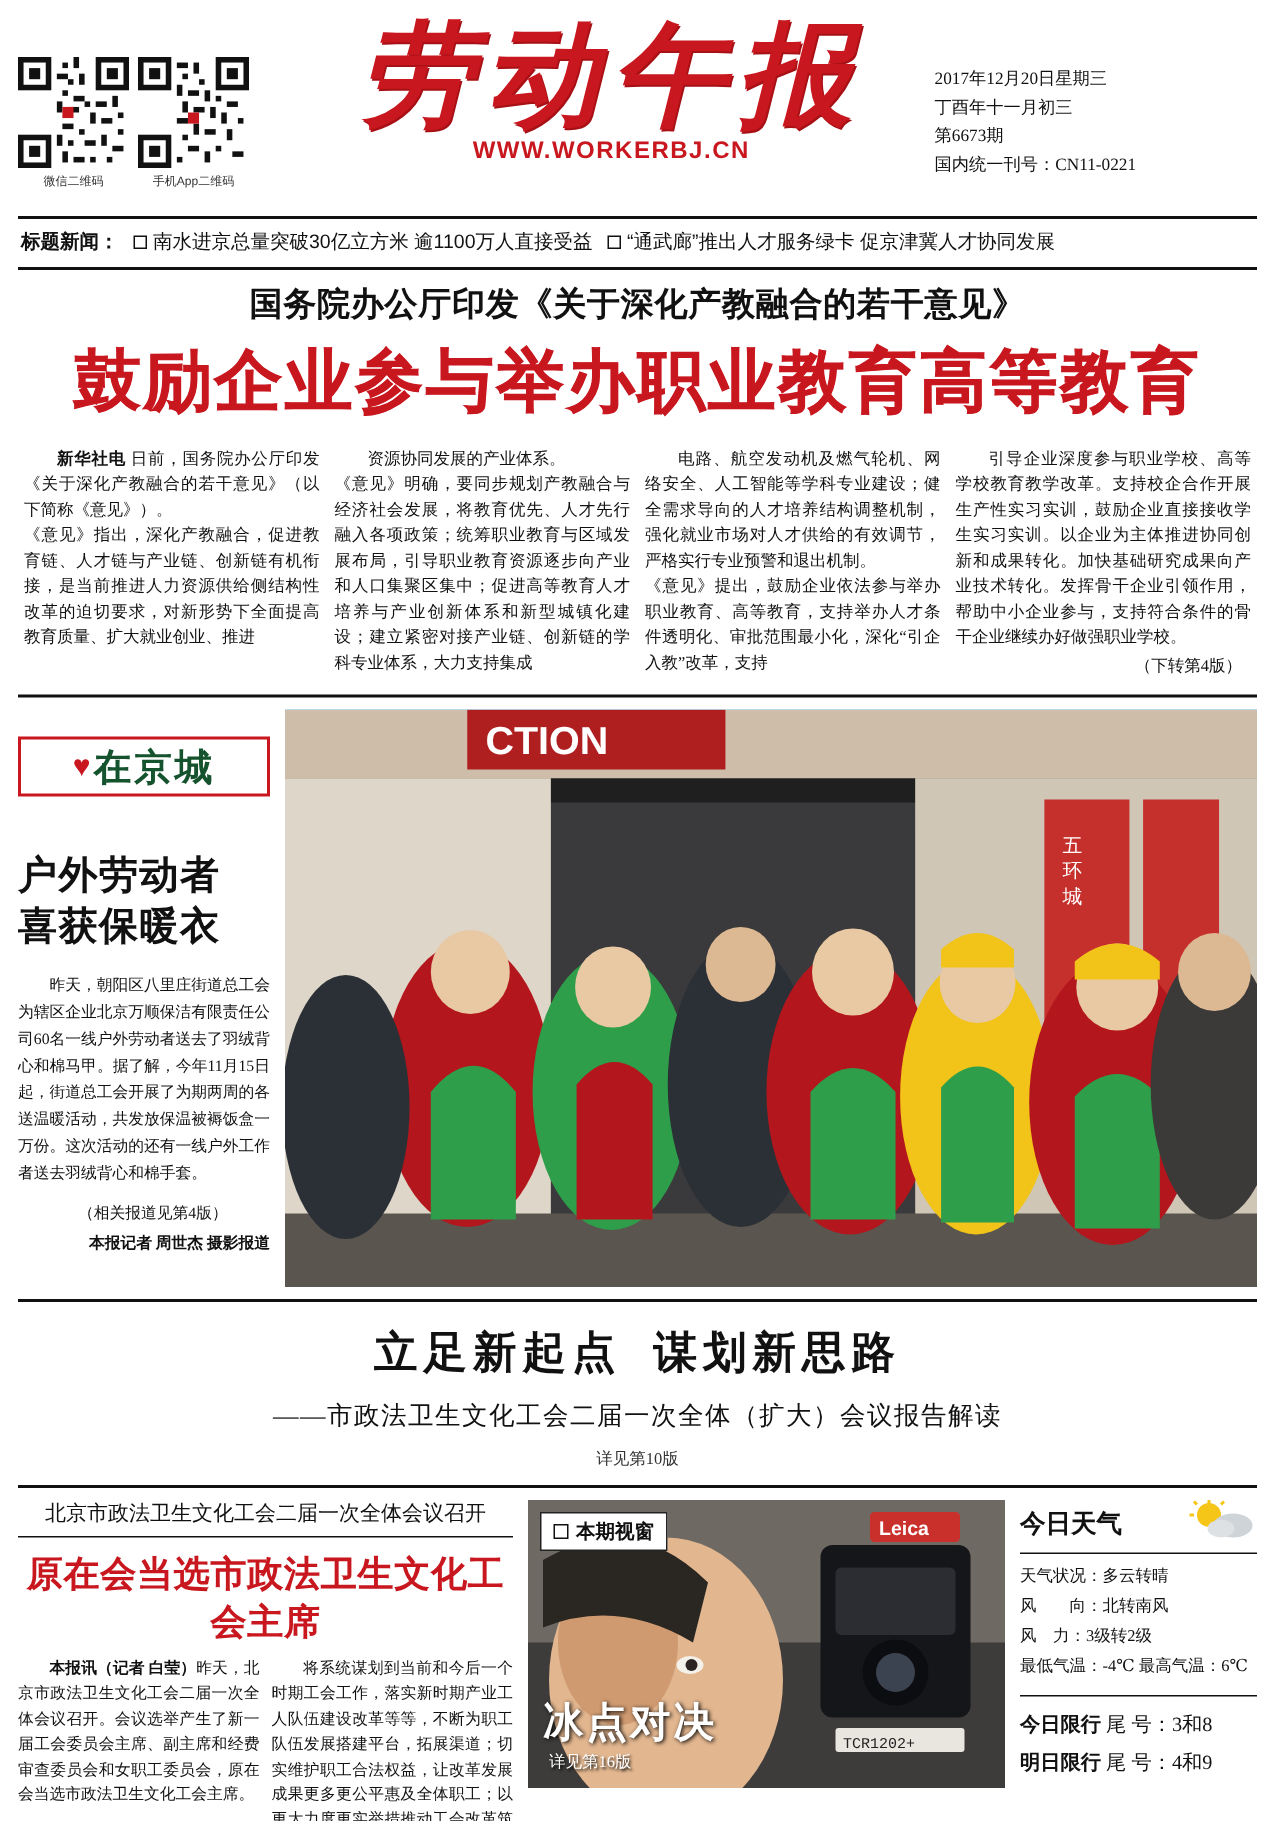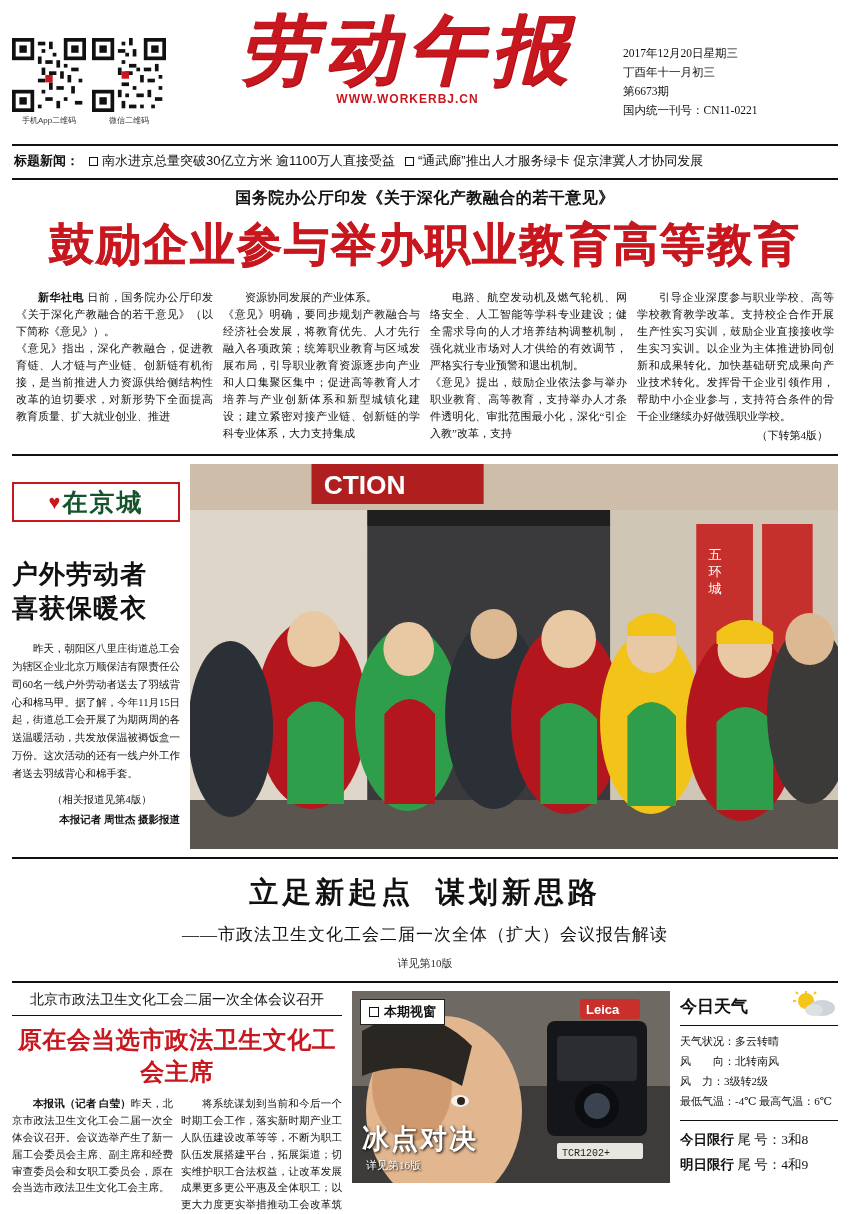--- a/index.html
+++ b/index.html
@@ -22,37 +22,37 @@
   .qr-cap { text-align:center; font-size:8px; color:#333; margin-top:3px; font-family:"Liberation Sans",sans-serif;}
   .title-block { flex:1; text-align:center; position:relative; }
   .logo-text {
     font-family: "DejaVu Serif", serif;
     font-size: 76px; font-weight:700; color:#c8171e;
     letter-spacing: 8px; line-height: 1.05;
     font-style: italic;
     text-shadow: 1px 1px 0 #a71015;
     white-space:nowrap;
   }
-  .logo-url { font-family:"Liberation Sans",sans-serif; font-size:12px; color:#c8171e; letter-spacing:1px; margin-top:2px; font-weight:bold;}
+  .logo-url { font-family:"Liberation Sans",sans-serif; font-size:16px; color:#c8171e; letter-spacing:1px; margin-top:2px; font-weight:bold;}
   .pub-meta { width: 215px; padding-top: 34px; font-size:11.5px; line-height:1.65; color:#111; text-align:left;}
   .pub-meta div { white-space:nowrap; }
 
   
   .rule-thick { border-top: 2px solid #111; margin-top: 4px; }
   .briefs {
     display:flex; align-items:center; gap:10px;
     padding: 6px 2px 6px 2px; font-size:13px; font-family:"Liberation Sans",sans-serif;
   }
   .briefs .lead { font-weight:bold; }
   .brief-item { display:flex; align-items:center; gap:4px; white-space:nowrap;}
   .sqmark { display:inline-block; width:9px; height:9px; border:1.3px solid #111; }
 
   
   .lead-wrap { border-top:2px solid #111; border-bottom:2px solid #111; padding: 8px 0 10px 0; margin-top:2px; }
-  .kicker { text-align:center; font-size:16px; font-weight:bold; letter-spacing:0.5px; }
+  .kicker { text-align:center; font-size:22px; font-weight:bold; letter-spacing:0.5px; }
   .main-head {
     text-align:center; color:#c8171e; font-weight:bold;
     font-size: 45px; letter-spacing: 2px; margin: 6px 0 10px 0;
     font-family:"Liberation Sans","DejaVu Sans",sans-serif;
     -webkit-text-stroke: 0.6px #c8171e;
   }
   .cols { display:flex; gap:10px; padding: 4px 4px 0 4px; }
   .col { flex:1; font-size:11px; line-height:1.55; text-align:justify; }
   .col p { margin:0; text-indent: 2em; }
   .jump { text-align:right; font-size:11px; padding-right:6px; margin-top:2px;}
@@ -107,66 +107,20 @@
   .limit { border-top:1.5px solid #111; margin-top:8px; padding-top:6px; font-size:13.5px; line-height:1.9;}
   .limit b { font-weight:bold; }
 </style>
 </head>
 <body>
 
 <div class="page">
 
   <div class="masthead">
     <div class="qr-block">
-      <div class="qr">
-        <div class="qr-img">
-          <svg width="74" height="74" viewBox="0 0 20 20">
-            <rect width="20" height="20" fill="#fff"></rect>
-            <g fill="#111">
-              <rect x="0" y="0" width="6" height="6"></rect>
-                <rect x="1" y="1" width="4" height="4" fill="#fff"></rect>
-                <rect x="2" y="2" width="2" height="2"></rect>
-              <rect x="14" y="0" width="6" height="6"></rect>
-                <rect x="15" y="1" width="4" height="4" fill="#fff"></rect>
-                <rect x="16" y="2" width="2" height="2"></rect>
-              <rect x="0" y="14" width="6" height="6"></rect>
-                <rect x="1" y="15" width="4" height="4" fill="#fff"></rect>
-                <rect x="2" y="16" width="2" height="2"></rect>
-              <rect x="7" y="1" width="2" height="1"></rect>
-                <rect x="10" y="1" width="1" height="2"></rect>
-                <rect x="8" y="3" width="1" height="1"></rect>
-              <rect x="11" y="4" width="1" height="1"></rect>
-                <rect x="7" y="5" width="1" height="2"></rect>
-                <rect x="9" y="6" width="2" height="1"></rect>
-              <rect x="12" y="6" width="1" height="2"></rect>
-                <rect x="14" y="7" width="1" height="1"></rect>
-                <rect x="16" y="8" width="2" height="1"></rect>
-              <rect x="8" y="8" width="1" height="2"></rect>
-                <rect x="10" y="9" width="2" height="1"></rect>
-                <rect x="13" y="9" width="1" height="2"></rect>
-              <rect x="15" y="10" width="1" height="2"></rect>
-                <rect x="18" y="11" width="1" height="1"></rect>
-                <rect x="7" y="11" width="2" height="1"></rect>
-              <rect x="10" y="12" width="1" height="2"></rect>
-                <rect x="12" y="13" width="2" height="1"></rect>
-                <rect x="16" y="13" width="1" height="2"></rect>
-              <rect x="8" y="14" width="1" height="1"></rect>
-                <rect x="9" y="16" width="2" height="1"></rect>
-                <rect x="12" y="17" width="1" height="2"></rect>
-              <rect x="14" y="16" width="1" height="1"></rect>
-                <rect x="17" y="17" width="2" height="1"></rect>
-                <rect x="7" y="18" width="1" height="1"></rect>
-            </g>
-            <g fill="#c8171e">
-                <rect x="9" y="10" width="2" height="2"></rect>
-              </g>
-          </svg>
-        </div>
-        <div class="qr-cap">手机App二维码</div>
-      </div>
       <div class="qr">
         <div class="qr-img">
           <svg width="74" height="74" viewBox="0 0 20 20">
             <rect width="20" height="20" fill="#fff"></rect>
             <g fill="#111">
               <rect x="0" y="0" width="6" height="6"></rect>
                 <rect x="1" y="1" width="4" height="4" fill="#fff"></rect>
                 <rect x="2" y="2" width="2" height="2"></rect>
               <rect x="14" y="0" width="6" height="6"></rect>
                 <rect x="15" y="1" width="4" height="4" fill="#fff"></rect>
@@ -202,20 +156,66 @@
                 <rect x="16" y="18" width="1" height="1"></rect>
                 <rect x="18" y="13" width="1" height="1"></rect>
             </g>
             <g fill="#c8171e">
                 <rect x="8" y="9" width="2" height="2"></rect>
               </g>
           </svg>
         </div>
         <div class="qr-cap">微信二维码</div>
       </div>
+      <div class="qr">
+        <div class="qr-img">
+          <svg width="74" height="74" viewBox="0 0 20 20">
+            <rect width="20" height="20" fill="#fff"></rect>
+            <g fill="#111">
+              <rect x="0" y="0" width="6" height="6"></rect>
+                <rect x="1" y="1" width="4" height="4" fill="#fff"></rect>
+                <rect x="2" y="2" width="2" height="2"></rect>
+              <rect x="14" y="0" width="6" height="6"></rect>
+                <rect x="15" y="1" width="4" height="4" fill="#fff"></rect>
+                <rect x="16" y="2" width="2" height="2"></rect>
+              <rect x="0" y="14" width="6" height="6"></rect>
+                <rect x="1" y="15" width="4" height="4" fill="#fff"></rect>
+                <rect x="2" y="16" width="2" height="2"></rect>
+              <rect x="7" y="1" width="2" height="1"></rect>
+                <rect x="10" y="1" width="1" height="2"></rect>
+                <rect x="8" y="3" width="1" height="1"></rect>
+              <rect x="11" y="4" width="1" height="1"></rect>
+                <rect x="7" y="5" width="1" height="2"></rect>
+                <rect x="9" y="6" width="2" height="1"></rect>
+              <rect x="12" y="6" width="1" height="2"></rect>
+                <rect x="14" y="7" width="1" height="1"></rect>
+                <rect x="16" y="8" width="2" height="1"></rect>
+              <rect x="8" y="8" width="1" height="2"></rect>
+                <rect x="10" y="9" width="2" height="1"></rect>
+                <rect x="13" y="9" width="1" height="2"></rect>
+              <rect x="15" y="10" width="1" height="2"></rect>
+                <rect x="18" y="11" width="1" height="1"></rect>
+                <rect x="7" y="11" width="2" height="1"></rect>
+              <rect x="10" y="12" width="1" height="2"></rect>
+                <rect x="12" y="13" width="2" height="1"></rect>
+                <rect x="16" y="13" width="1" height="2"></rect>
+              <rect x="8" y="14" width="1" height="1"></rect>
+                <rect x="9" y="16" width="2" height="1"></rect>
+                <rect x="12" y="17" width="1" height="2"></rect>
+              <rect x="14" y="16" width="1" height="1"></rect>
+                <rect x="17" y="17" width="2" height="1"></rect>
+                <rect x="7" y="18" width="1" height="1"></rect>
+            </g>
+            <g fill="#c8171e">
+                <rect x="9" y="10" width="2" height="2"></rect>
+              </g>
+          </svg>
+        </div>
+        <div class="qr-cap">手机App二维码</div>
+      </div>
     </div>
 
     <div class="title-block">
       <div class="logo-text">劳动午报</div>
       <div class="logo-url">WWW.WORKERBJ.CN</div>
     </div>
 
     <div class="pub-meta">
       <div>2017年12月20日星期三</div>
       <div>丁酉年十一月初三</div>

